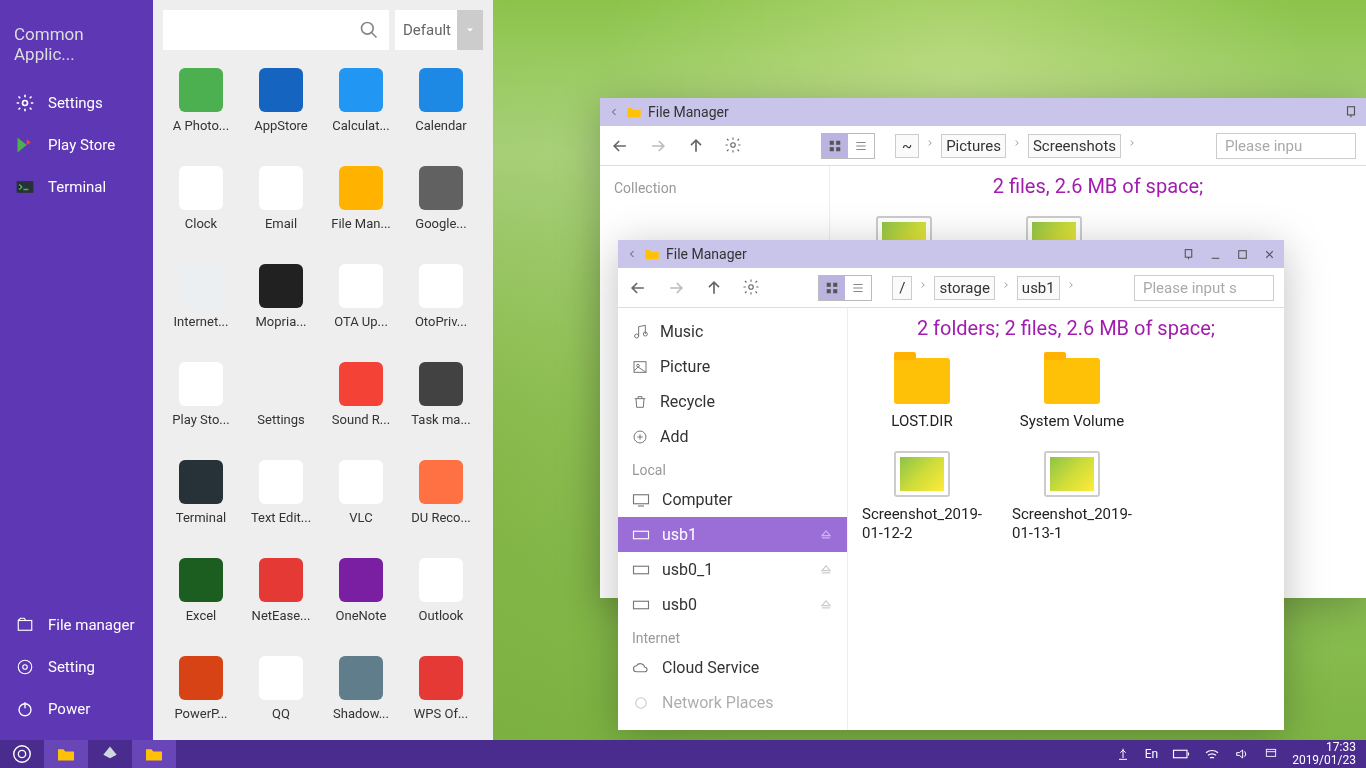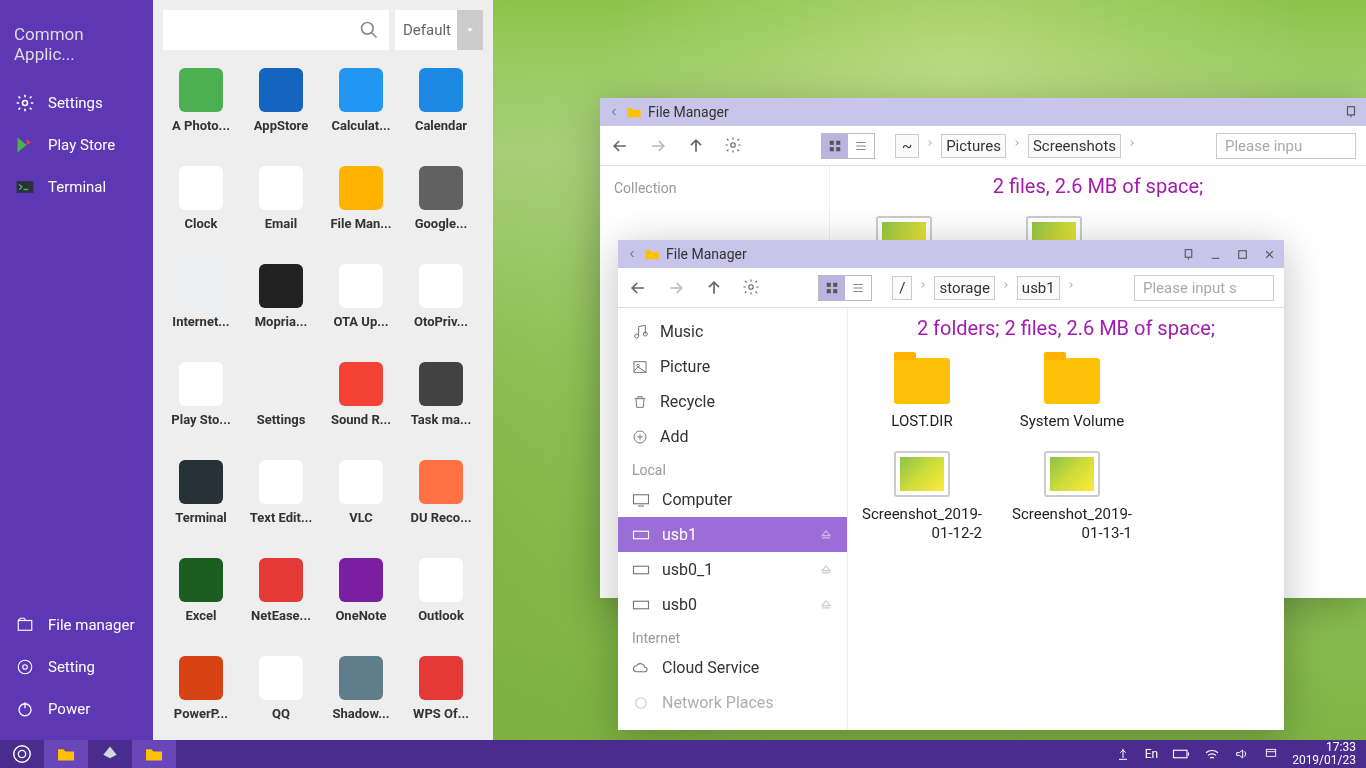--- a/index.html
+++ b/index.html
@@ -15,21 +15,21 @@
 .sm-bottom { margin-top: auto; padding-bottom: 10px; }
 
 
 .apppanel { position: absolute; left: 153px; top: 0; width: 340px; height: 740px; background: #eeeeef; z-index: 50; }
 .searchrow { display:flex; gap:6px; padding:10px; }
 .searchbox { flex:1; background:#fff; height:40px; display:flex; align-items:center; padding:0 10px; color:#888; position:relative; }
 .searchbox svg { margin-left:auto; }
 .sortbox { width: 88px; background:#fff; height:40px; display:flex; align-items:center; padding:0 8px; color:#666; font-size:15px; }
 .sortbox .chev { width:26px; height:40px; background:#ccc; margin:-0 -8px 0 auto; display:flex; align-items:center; justify-content:center; }
 .appgrid { padding: 4px 8px; display:flex; flex-wrap:wrap; }
-.appcell { width: 80px; height: 98px; display:flex; flex-direction:column; align-items:center; justify-content:flex-start; padding-top:4px;font-weight:bold; }
+.appcell { width: 80px; height: 98px; display:flex; flex-direction:column; align-items:center; justify-content:flex-start; padding-top:4px; }
 .appicon { width:44px; height:44px; border-radius:6px; display:flex; align-items:center; justify-content:center; font-size:22px; color:#fff; margin-bottom:6px; }
 .applabel { font-size:13px; color:#333; text-align:center; max-width:76px; white-space:nowrap; overflow:hidden; text-overflow:ellipsis; }
 
 
 .fm { position:absolute; background:#fff; box-shadow: 0 8px 40px rgba(0,0,0,.25); z-index:30; display:flex; flex-direction:column; }
 .fm-title { height:28px; background:#c9c5ea; display:flex; align-items:center; padding:0 8px; font-size:14px; color:#333; gap:6px; }
 .fm-title .wbtns { margin-left:auto; display:flex; gap:14px; }
 .fm-tool { height:40px; border-bottom:1px solid #ddd; display:flex; align-items:center; padding:0 10px; gap:12px; }
 .fm-tool .nav { display:flex; gap:18px; }
 .fm-tool .viewtoggle { margin-left:auto; display:flex; border:1px solid #bbb; }
@@ -47,21 +47,21 @@
 .fm-side .row .eject { margin-left:auto; opacity:.5; }
 .fm-main { flex:1; display:flex; flex-direction:column; }
 .fm-status { text-align:center; padding:8px; font-size:20px; color:#a21caf; border-bottom:0; }
 .fm-files { flex:1; padding:10px 14px; display:flex; flex-wrap:wrap; align-content:flex-start; gap:20px 30px; }
 .file { width:120px; display:flex; flex-direction:column; align-items:center; }
 .file .fic { width:56px; height:46px; background:#ffc107; border-radius:3px; position:relative; margin-bottom:8px; }
 .file .fic::before { content:''; position:absolute; top:-6px; left:0; width:22px; height:8px; background:#ffb300; border-radius:2px 2px 0 0; }
 .file .fic.img { background:#fff; border:2px solid #ccc; }
 .file .fic.img::before { display:none; }
 .file .fic.img::after { content:''; position:absolute; inset:4px; background:linear-gradient(135deg,#8bc34a,#cddc39,#ffeb3b); }
-.file .flbl { font-size:15px; text-align:right; color:#222; line-height:1.25; max-height:2.5em; overflow:hidden; }
+.file .flbl { font-size:15px; text-align:left; color:#222; line-height:1.25; max-height:2.5em; overflow:hidden; }
 
 
 .taskbar { position:absolute; left:0; right:0; bottom:0; height:28px; background:#4a2c8f; display:flex; align-items:center; z-index:100; }
 .taskbar .tbtn { width:44px; height:28px; display:flex; align-items:center; justify-content:center; }
 .taskbar .tray { margin-left:auto; display:flex; align-items:center; gap:14px; padding-right:10px; color:#fff; font-size:12px; }
 .taskbar .clock { text-align:right; line-height:1.1; }
 
 svg { display:block; }
 </style>
 </head>

